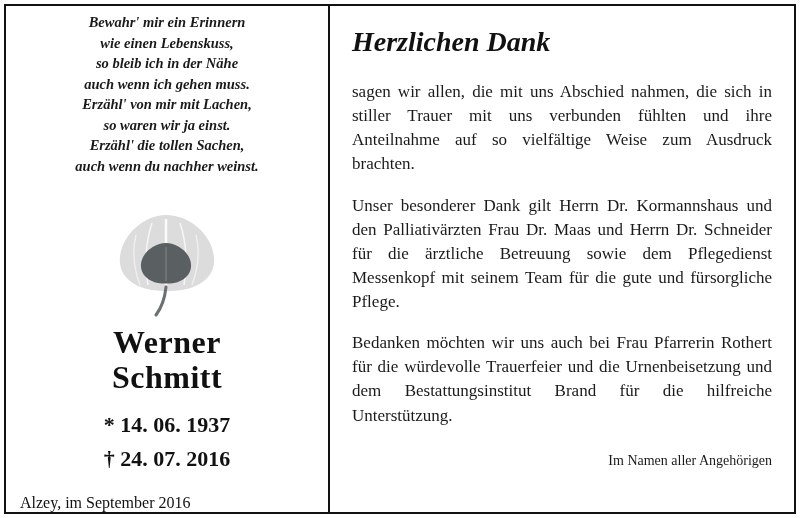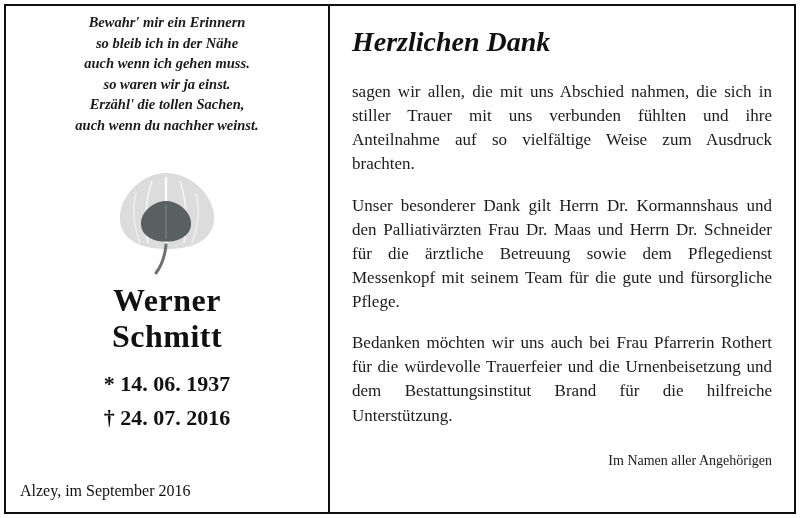--- a/index.html
+++ b/index.html
@@ -86,21 +86,21 @@
     text-align: center;
     font-family: "Liberation Serif", serif;
     font-weight: bold;
     font-size: 22px;
     line-height: 1.55;
     color: #111111;
   }
   .place-date {
     position: absolute;
     left: 14px;
-    bottom: 12px;
+    bottom: 0;
     font-family: "Liberation Serif", serif;
     font-size: 16px;
     color: #111111;
   }
   
   .divider {
     width: 2px;
     background: #111111;
     align-self: stretch;
     margin: 0;
@@ -153,22 +153,24 @@
 
 <div class="page">
   <div class="border-frame"></div>
 
   <div class="inner">
 
     <div class="left-col">
 
       <div class="poem">
         <div>Bewahr' mir ein Erinnern</div>
+        <div>wie einen Lebenskuss,</div>
         <div>so bleib ich in der Nähe</div>
         <div>auch wenn ich gehen muss.</div>
+        <div>Erzähl' von mir mit Lachen,</div>
         <div>so waren wir ja einst.</div>
         <div>Erzähl' die tollen Sachen,</div>
         <div>auch wenn du nachher weinst.</div>
       </div>
 
       <div class="ginkgo-wrap">
         <svg viewBox="0 0 150 122" xmlns="http://www.w3.org/2000/svg">
 
           <path d="M74 20 C52 20 30 40 28 62 C26 80 40 92 60 95 C70 96.5 80 96.5 90 95 C110 92 124 80 122 62 C120 40 98 20 74 20 Z" fill="#dcdcdc"></path>
 

